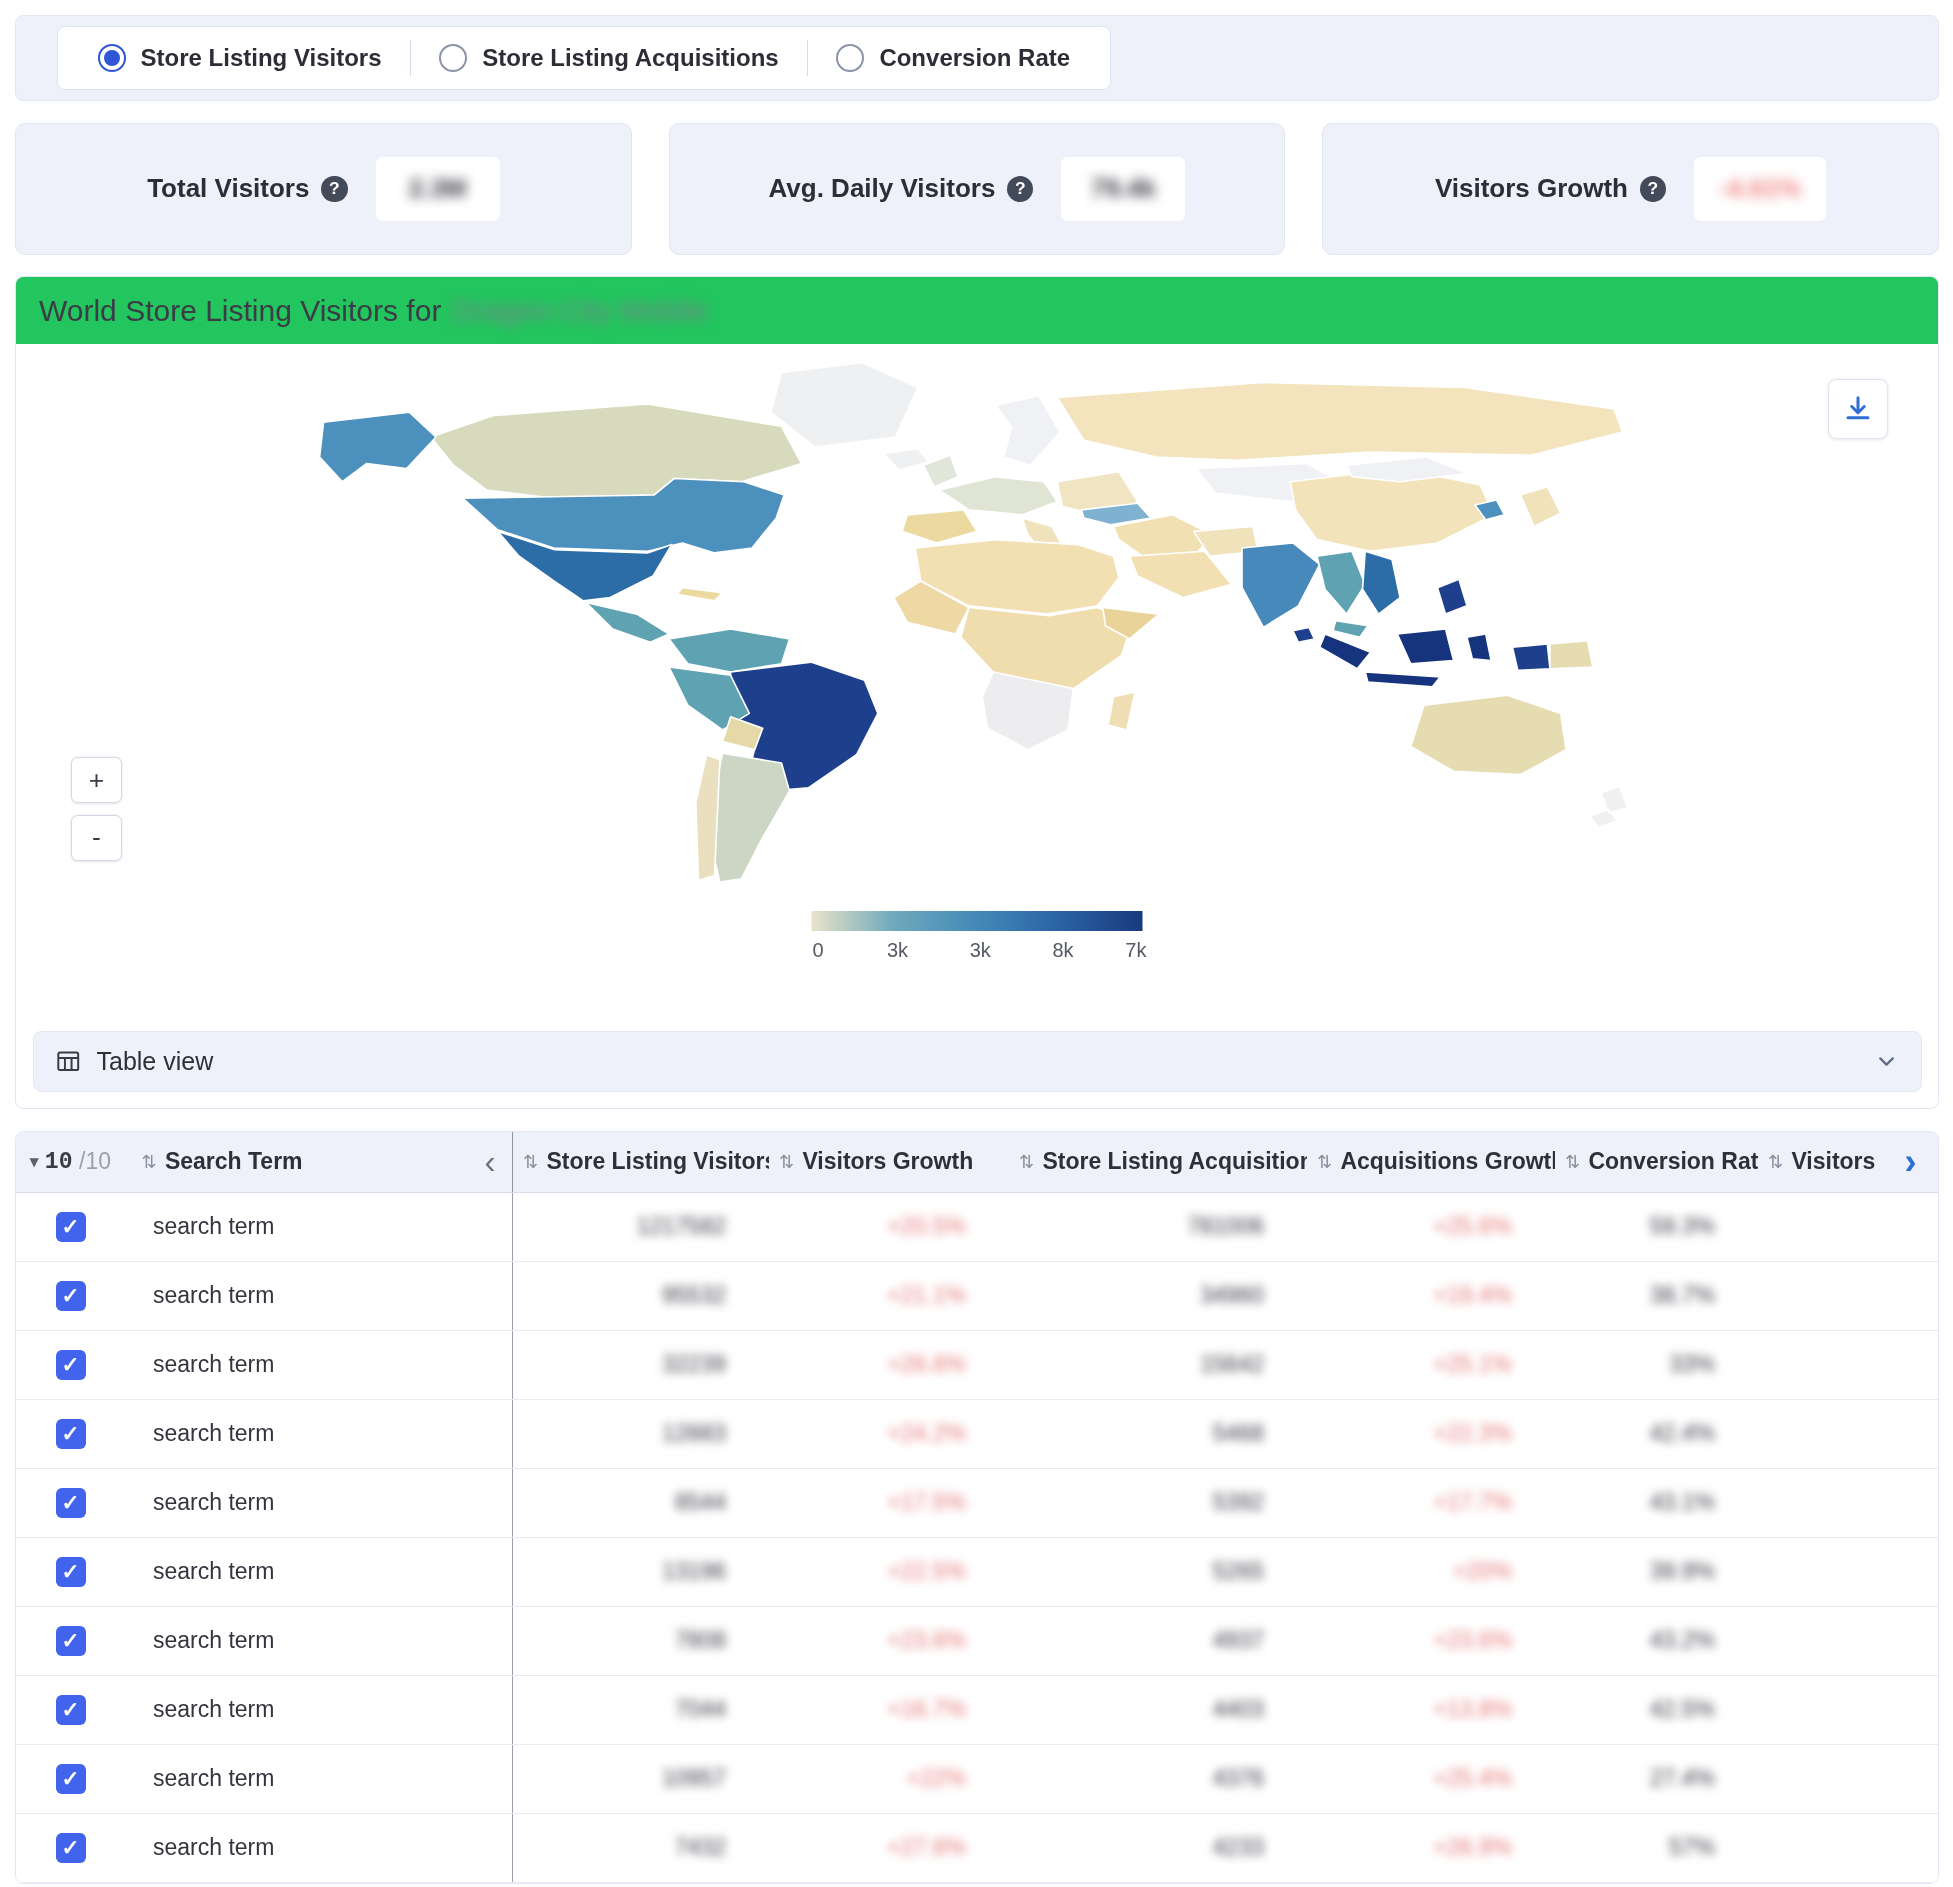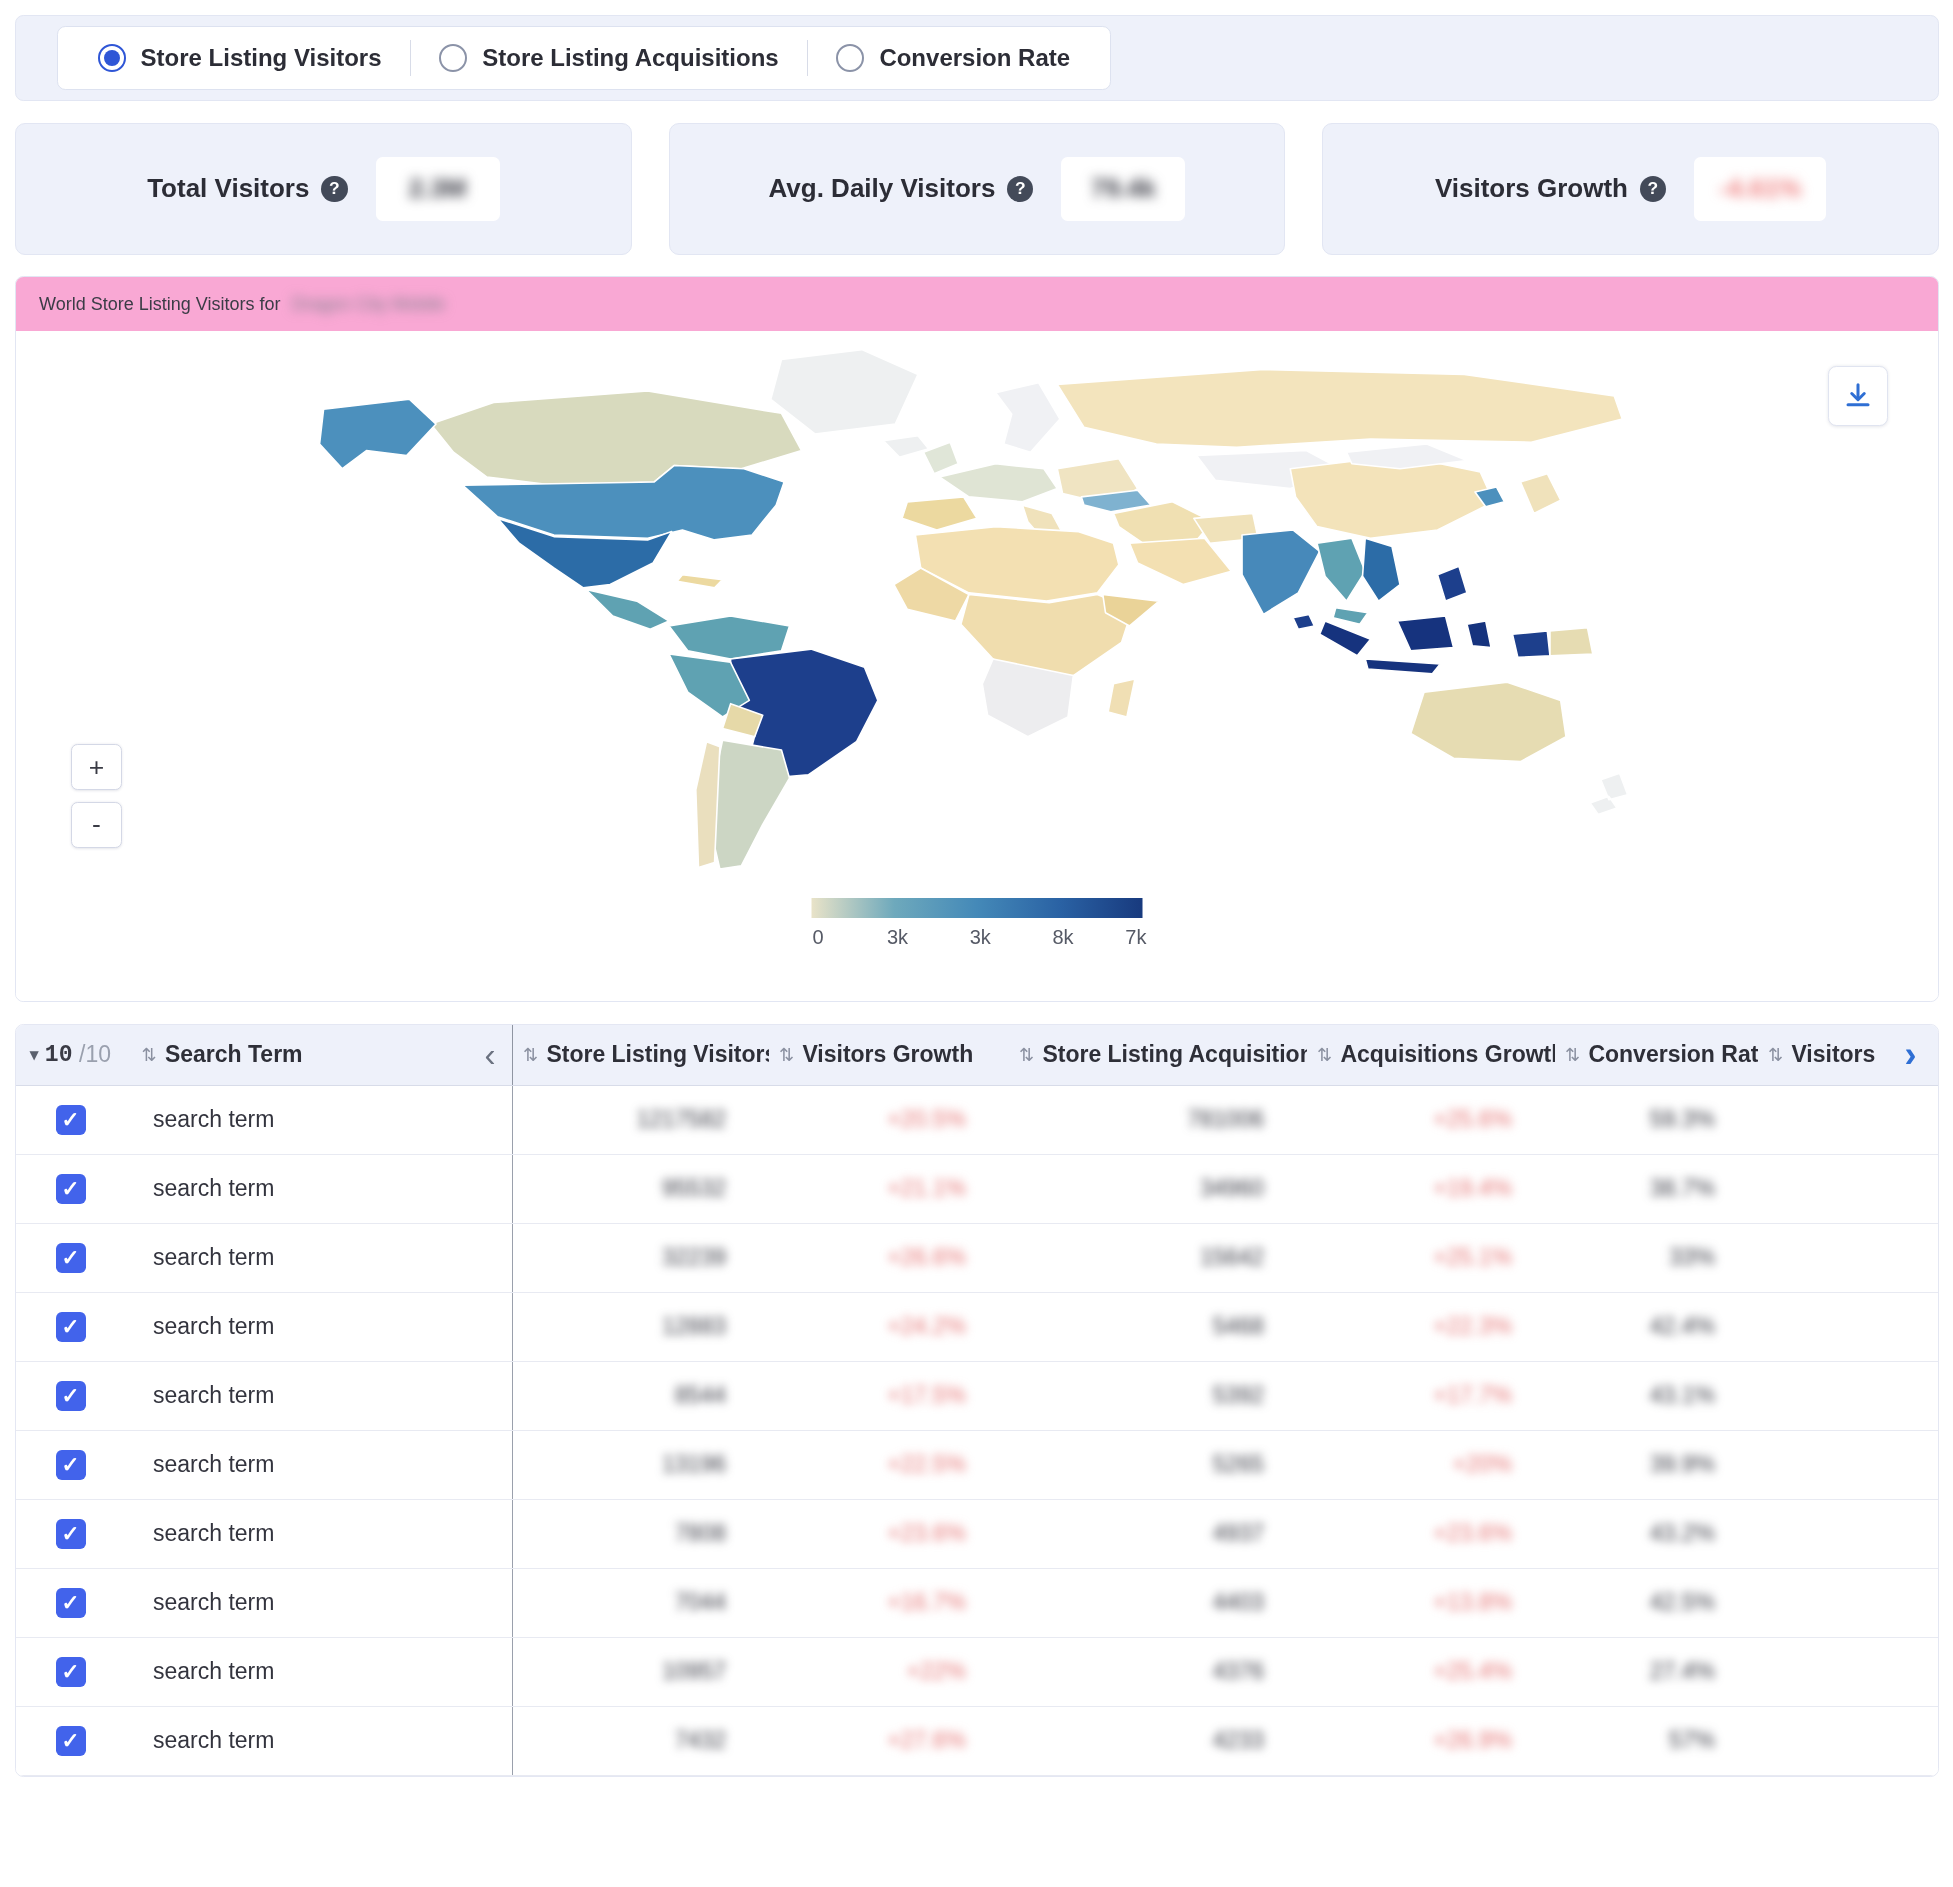--- a/index.html
+++ b/index.html
@@ -48,21 +48,21 @@
   }
   .stat-value-box {
     background:#ffffff; border-radius:6.6px; padding:16.5px 25px; min-width:124px; text-align:center;
   }
   .stat-value { font-size:26px; font-weight:700; color:#3a3b45; filter:blur(5.8px); }
   .stat-value.negative { color:#ef7b7b; }
 
   
   .map-card { border:0.8px solid #e2e6f3; border-radius:8.3px; overflow:hidden; background:#fff; }
   .map-header {
-    background:#f9a8d4; padding:16.5px 23px; font-size:18px; color:#3b3c46;
+    background:#22c55e; padding:16.5px 23px; font-size:30px; color:#3b3c46;
     display:flex; gap:11.6px; align-items:center;
   }
   .app-name { color:#7a7f8a; filter:blur(5.8px); }
   .map-body { position:relative; height:670px; background:#ffffff; }
   .world-svg { position:absolute; left:50%; top:11.6px; transform:translateX(-50%); }
   .world-svg path { stroke:#ffffff; stroke-width:1.6; stroke-linejoin:round; vector-effect:non-scaling-stroke; }
 
   .zoom-controls { position:absolute; left:55px; top:413px; display:flex; flex-direction:column; gap:11.6px; }
   .zoom-btn {
     width:51px; height:46px; background:#fff; border:0.8px solid #d4d8e6; border-radius:6.6px;
@@ -269,20 +269,34 @@
         <div class="legend-ticks">
           <span style="left:2%">0</span>
           <span style="left:26%">3k</span>
           <span style="left:51%">3k</span>
           <span style="left:76%">8k</span>
           <span style="left:98%">7k</span>
         </div>
       </div>
     </div>
 
+    <div class="table-view-bar">
+      <svg width="26.5" height="26.5" viewBox="0 0 24 24" fill="none" stroke="#3a3b45" stroke-width="1.8">
+        <rect x="3" y="4" width="18" height="16" rx="1.5"></rect>
+          <path d="M3 9 h18"></path>
+          <path d="M9 9 v11"></path>
+          <path d="M15 9 v11"></path>
+      </svg>
+      <span>Table view</span>
+      <span class="chev">
+        <svg width="25" height="25" viewBox="0 0 24 24" fill="none" stroke="#5f6b85" stroke-width="2.2" stroke-linecap="round" stroke-linejoin="round">
+          <path d="M6 9 l6 6 6 -6"></path>
+        </svg>
+      </span>
+    </div>
   </div>
 
   <div class="table-card">
     <div class="thead">
       <div class="th th-check">
         <span class="row-sort-ic">▾</span>
         <span class="cnt">10</span>
           <span class="cnt-total">/10</span>
       </div>
       <div class="th th-search">

